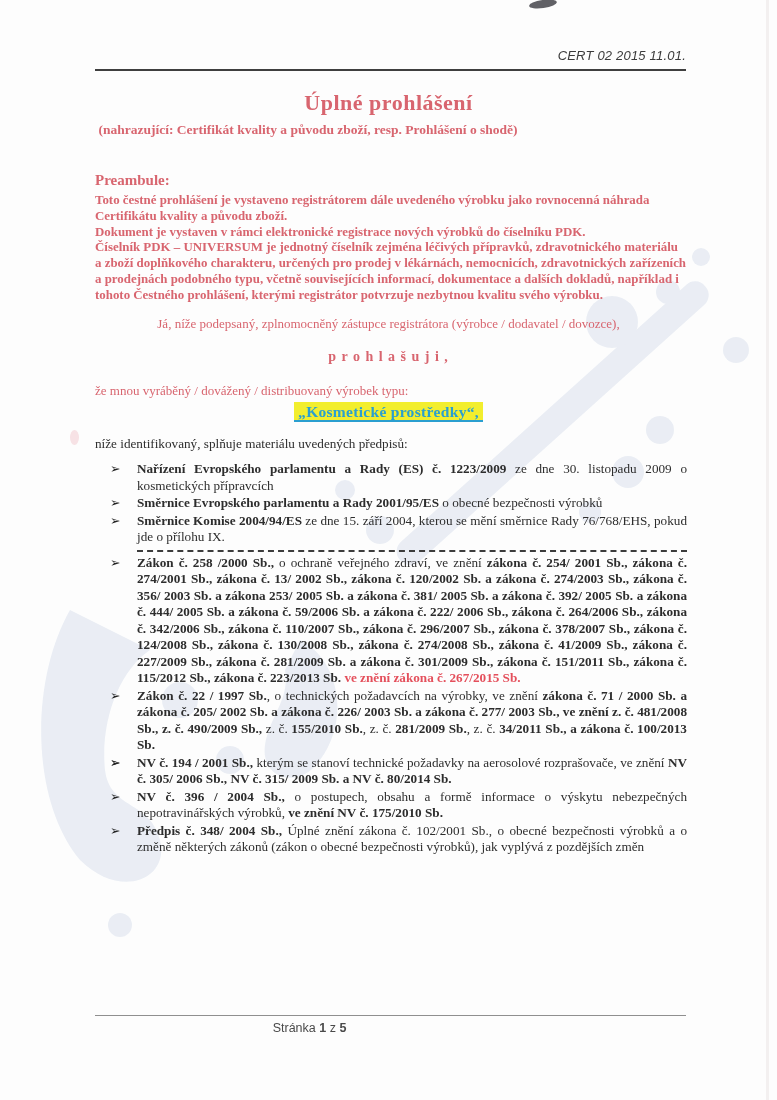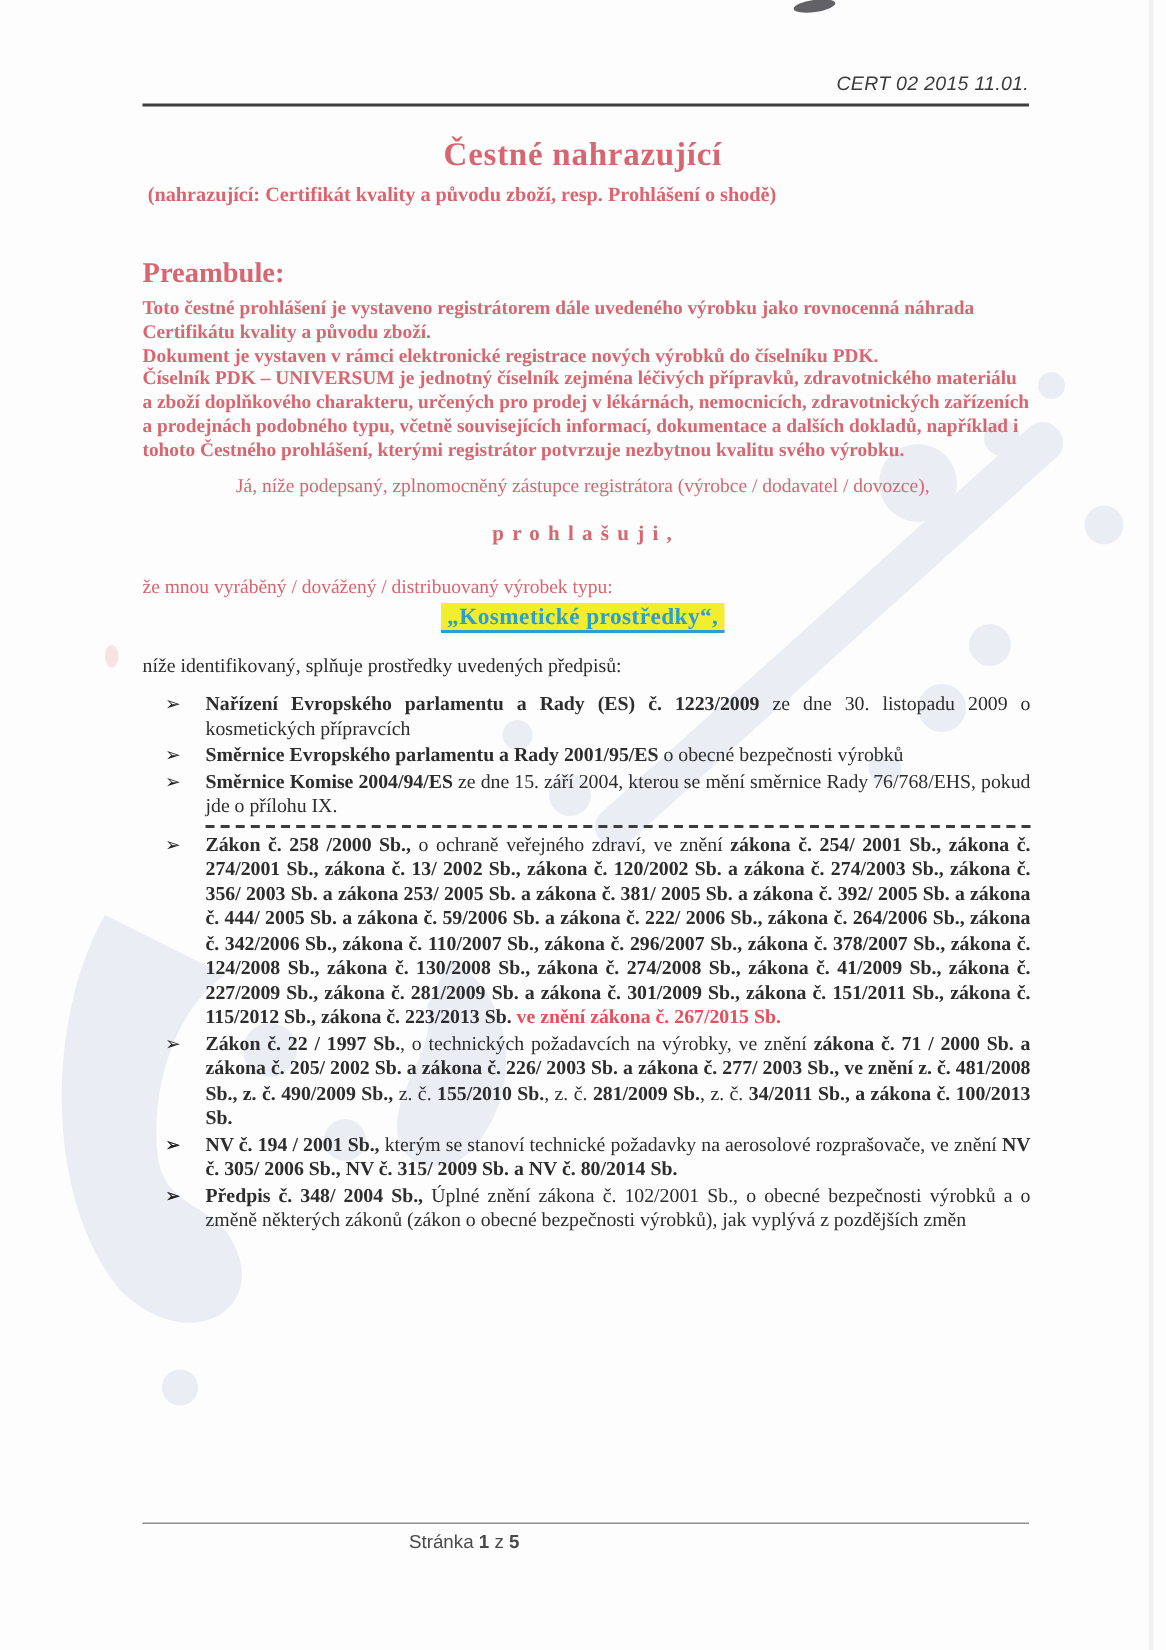--- a/index.html
+++ b/index.html
@@ -25,21 +25,21 @@
   .smudge{left:529px;top:0;width:28px;height:8px;background:#45454b;border-radius:50%;transform:rotate(-8deg);opacity:.85;}
   .edge{right:8px;top:0;width:3px;height:1100px;background:#f3f0f0;}
   .pink-smear{left:70px;top:430px;width:9px;height:15px;background:#f7e2e5;border-radius:50%;}
   
   .doc-code{top:48px;right:91px;font:italic 13px "Liberation Sans",sans-serif;color:#3b3b3b;letter-spacing:.2px;}
   .header-rule{top:69px;left:95px;right:91px;border-top:2px solid #3f3f3f;height:0;}
   .title{top:90px;left:0;width:777px;text-align:center;font-size:22px;font-weight:bold;color:var(--accent_red);letter-spacing:.5px;}
   .subtitle{top:122px;left:0;width:616px;text-align:center;font-size:13.5px;font-weight:bold;color:var(--accent_red);}
   
   .preamble{top:172px;left:95px;width:592px;color:var(--accent_red);}
-  .preamble h2{margin:0 0 4px 0;font-size:19px;font-weight:bold;}
+  .preamble h2{margin:0 0 4px 0;font-size:15px;font-weight:bold;}
   .preamble p{margin:0;font-size:12.9px;font-weight:bold;line-height:15.8px;}
   
   .decl-intro{top:316px;left:0;width:777px;text-align:center;font-size:13px;color:var(--accent_red);}
   .decl-verb{top:349px;left:0;width:777px;text-align:center;font-size:14px;font-weight:bold;color:var(--accent_red);letter-spacing:1px;}
   .product-line{top:383px;left:95px;width:592px;font-size:13px;color:var(--accent_red);}
   .product-type{top:403px;left:0;width:777px;text-align:center;}
   .product-type span{
     background:var(--highlight_yellow);color:var(--link_blue);
     font-size:15.5px;font-weight:bold;padding:1px 4px 0 4px;
     border-bottom:2.5px solid var(--link_blue);letter-spacing:.3px;
@@ -83,37 +83,37 @@
 
 <div class="content">
 
   <div class="abs smudge"></div>
   <div class="abs edge"></div>
   <div class="abs pink-smear"></div>
 
   <div class="abs doc-code">CERT 02 2015 11.01.</div>
   <div class="abs header-rule"></div>
 
-  <div class="abs title">Čestné nahrazující</div>
+  <div class="abs title">Úplné prohlášení</div>
   <div class="abs subtitle">(nahrazující: Certifikát kvality a původu zboží, resp. Prohlášení o shodě)</div>
 
   <div class="abs preamble">
     <h2>Preambule:</h2>
     <p>Toto čestné prohlášení je vystaveno registrátorem dále uvedeného výrobku jako rovnocenná náhrada Certifikátu kvality a původu zboží.</p>
     <p>Dokument je vystaven v rámci elektronické registrace nových výrobků do číselníku PDK.</p>
     <p>Číselník PDK – UNIVERSUM je jednotný číselník zejména léčivých přípravků, zdravotnického materiálu a zboží doplňkového charakteru, určených pro prodej v lékárnách, nemocnicích, zdravotnických zařízeních a prodejnách podobného typu, včetně souvisejících informací, dokumentace a dalších dokladů, například i tohoto Čestného prohlášení, kterými registrátor potvrzuje nezbytnou kvalitu svého výrobku.</p>
   </div>
 
   <div class="abs decl-verb">p r o h l a š u j i ,</div>
   <div class="abs decl-intro">Já, níže podepsaný, zplnomocněný zástupce registrátora (výrobce / dodavatel / dovozce),</div>
   <div class="abs product-line">že mnou vyráběný / dovážený / distribuovaný výrobek typu:</div>
   <div class="abs product-type">
     <span>„Kosmetické prostředky“,</span>
   </div>
-  <div class="abs compliance">níže identifikovaný, splňuje prostředky uvedených předpisů:</div>
+  <div class="abs compliance">níže identifikovaný, splňuje materiálu uvedených předpisů:</div>
 
   <div class="abs reglist">
     <ul>
       <li>
         <span class="bullet">➢</span>
         <span><span style="font-weight: bold;">Nařízení Evropského parlamentu a Rady (ES) č. 1223/2009</span><span> ze dne 30. listopadu 2009 o kosmetických přípravcích</span></span>
       </li>
       <li>
         <span class="bullet">➢</span>
         <span><span style="font-weight: bold;">Směrnice Evropského parlamentu a Rady 2001/95/ES</span><span> o obecné bezpečnosti výrobků</span></span>
@@ -137,20 +137,21 @@
       </li>
       <li>
         <span class="bullet">➢</span>
       </li>
       <li>
         <span class="bullet">➢</span>
         <span><span style="font-weight: bold;">NV č. 194 / 2001 Sb.,</span><span> kterým se stanoví technické požadavky na aerosolové rozprašovače, ve znění </span><span style="font-weight: bold;">NV č. 305/ 2006 Sb., NV č. 315/ 2009 Sb. a NV č. 80/2014 Sb.</span></span>
       </li>
       <li>
         <span class="bullet">➢</span>
+        <span><span style="font-weight: bold;">NV č. 396 / 2004 Sb.,</span><span> o postupech, obsahu a formě informace o výskytu nebezpečných nepotravinářských výrobků, </span><span style="font-weight: bold;">ve znění NV č. 175/2010 Sb.</span></span>
       </li>
       <li>
         <span class="bullet">➢</span>
         <span><span style="font-weight: bold;">Předpis č. 348/ 2004 Sb.,</span><span> Úplné znění zákona č. 102/2001 Sb., o obecné bezpečnosti výrobků a o změně některých zákonů (zákon o obecné bezpečnosti výrobků), jak vyplývá z pozdějších změn</span></span>
       </li>
     </ul>
   </div>
 
   <div class="abs footer-rule"></div>
   <div class="abs page-number"><span>Stránka </span><span style="font-weight: bold;">1</span><span> z </span><span style="font-weight: bold;">5</span></div>

